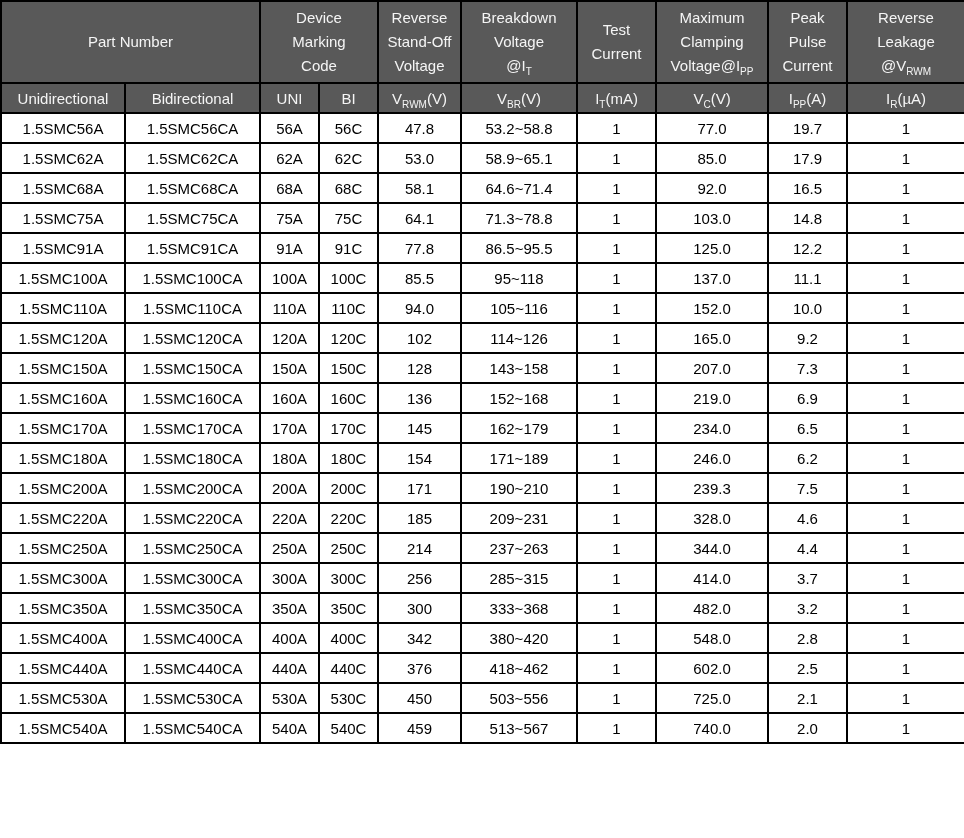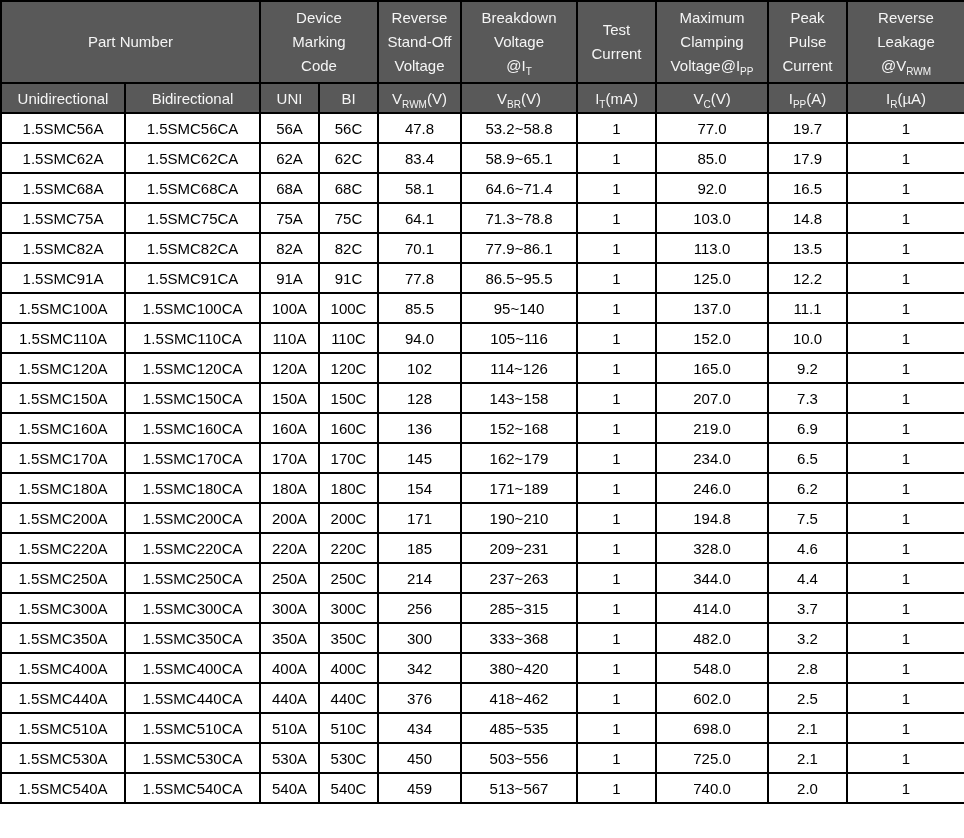--- a/index.html
+++ b/index.html
@@ -127,21 +127,21 @@
     <td>1</td>
     <td>77.0</td>
     <td>19.7</td>
     <td>1</td>
   </tr>
       <tr>
     <td>1.5SMC62A</td>
     <td>1.5SMC62CA</td>
     <td>62A</td>
     <td>62C</td>
-    <td>83.4</td>
+    <td>53.0</td>
     <td>58.9~65.1</td>
     <td>1</td>
     <td>85.0</td>
     <td>17.9</td>
     <td>1</td>
   </tr>
       <tr>
     <td>1.5SMC68A</td>
     <td>1.5SMC68CA</td>
     <td>68A</td>
@@ -159,50 +159,38 @@
     <td>75A</td>
     <td>75C</td>
     <td>64.1</td>
     <td>71.3~78.8</td>
     <td>1</td>
     <td>103.0</td>
     <td>14.8</td>
     <td>1</td>
   </tr>
       <tr>
-    <td>1.5SMC82A</td>
-    <td>1.5SMC82CA</td>
-    <td>82A</td>
-    <td>82C</td>
-    <td>70.1</td>
-    <td>77.9~86.1</td>
-    <td>1</td>
-    <td>113.0</td>
-    <td>13.5</td>
-    <td>1</td>
-  </tr>
-      <tr>
     <td>1.5SMC91A</td>
     <td>1.5SMC91CA</td>
     <td>91A</td>
     <td>91C</td>
     <td>77.8</td>
     <td>86.5~95.5</td>
     <td>1</td>
     <td>125.0</td>
     <td>12.2</td>
     <td>1</td>
   </tr>
       <tr>
     <td>1.5SMC100A</td>
     <td>1.5SMC100CA</td>
     <td>100A</td>
     <td>100C</td>
     <td>85.5</td>
-    <td>95~140</td>
+    <td>95~118</td>
     <td>1</td>
     <td>137.0</td>
     <td>11.1</td>
     <td>1</td>
   </tr>
       <tr>
     <td>1.5SMC110A</td>
     <td>1.5SMC110CA</td>
     <td>110A</td>
     <td>110C</td>
@@ -274,21 +262,21 @@
     <td>1</td>
   </tr>
       <tr>
     <td>1.5SMC200A</td>
     <td>1.5SMC200CA</td>
     <td>200A</td>
     <td>200C</td>
     <td>171</td>
     <td>190~210</td>
     <td>1</td>
-    <td>194.8</td>
+    <td>239.3</td>
     <td>7.5</td>
     <td>1</td>
   </tr>
       <tr>
     <td>1.5SMC220A</td>
     <td>1.5SMC220CA</td>
     <td>220A</td>
     <td>220C</td>
     <td>185</td>
     <td>209~231</td>
@@ -351,32 +339,20 @@
     <td>440A</td>
     <td>440C</td>
     <td>376</td>
     <td>418~462</td>
     <td>1</td>
     <td>602.0</td>
     <td>2.5</td>
     <td>1</td>
   </tr>
       <tr>
-    <td>1.5SMC510A</td>
-    <td>1.5SMC510CA</td>
-    <td>510A</td>
-    <td>510C</td>
-    <td>434</td>
-    <td>485~535</td>
-    <td>1</td>
-    <td>698.0</td>
-    <td>2.1</td>
-    <td>1</td>
-  </tr>
-      <tr>
     <td>1.5SMC530A</td>
     <td>1.5SMC530CA</td>
     <td>530A</td>
     <td>530C</td>
     <td>450</td>
     <td>503~556</td>
     <td>1</td>
     <td>725.0</td>
     <td>2.1</td>
     <td>1</td>

